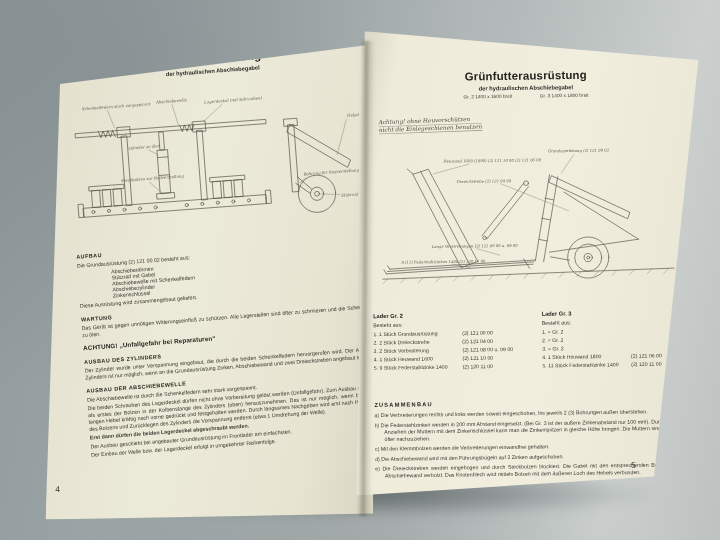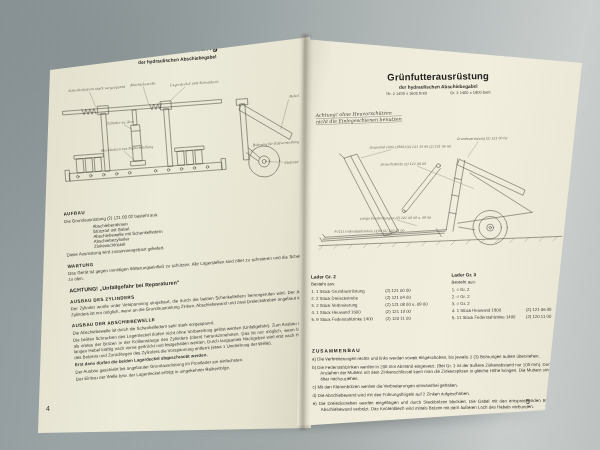--- a/index.html
+++ b/index.html
@@ -9,21 +9,21 @@
   .vignette{position:absolute;inset:0;
     background:radial-gradient(circle at 18% 12%,rgba(20,30,32,0.10),rgba(0,0,0,0) 45%),
                radial-gradient(circle at 50% 115%,rgba(20,30,32,0.12),rgba(0,0,0,0) 40%);}
   .book-shadow{position:absolute;left:46px;top:398px;width:500px;height:34px;
     background:radial-gradient(ellipse at 50% 40%,rgba(42,50,52,0.55),rgba(42,50,52,0) 72%);
     filter:blur(4px);}
   .page{position:absolute;}
   .page-left{left:28px;top:28px;width:286px;height:410px;
     clip-path:polygon(22px 42px,282px 9px,283px 400px,10px 405px);
     background:linear-gradient(100deg,#c9c6b4 0%,#e4e1cf 9%,#ecead8 45%,#e7e4d2 80%,#d7d4c0 100%);}
-  .page-right{left:292px;top:33px;width:298px;height:400px;
+  .page-right{left:292px;top:20px;width:298px;height:400px;
     clip-path:polygon(12px 6px,290px 30px,253px 377px,5px 393px);
     background:linear-gradient(100deg,#d2cfbd 0%,#eeebda 12%,#f1eede 55%,#e7e4d2 100%);}
   .inner-left{position:absolute;left:26px;top:18px;width:260px;
     transform:rotate(-4.3deg);transform-origin:20px 40px;}
   .inner-right{position:absolute;left:16px;top:24px;width:266px;
     transform:rotate(-0.8deg);transform-origin:10px 10px;}
   .scaled{transform:scale(0.5);transform-origin:0 0;}
   .scaled-left{width:500px;}
   .scaled-right{width:520px;}
   .pg-title{font-size:19px;line-height:22px;font-weight:bold;text-align:center;

